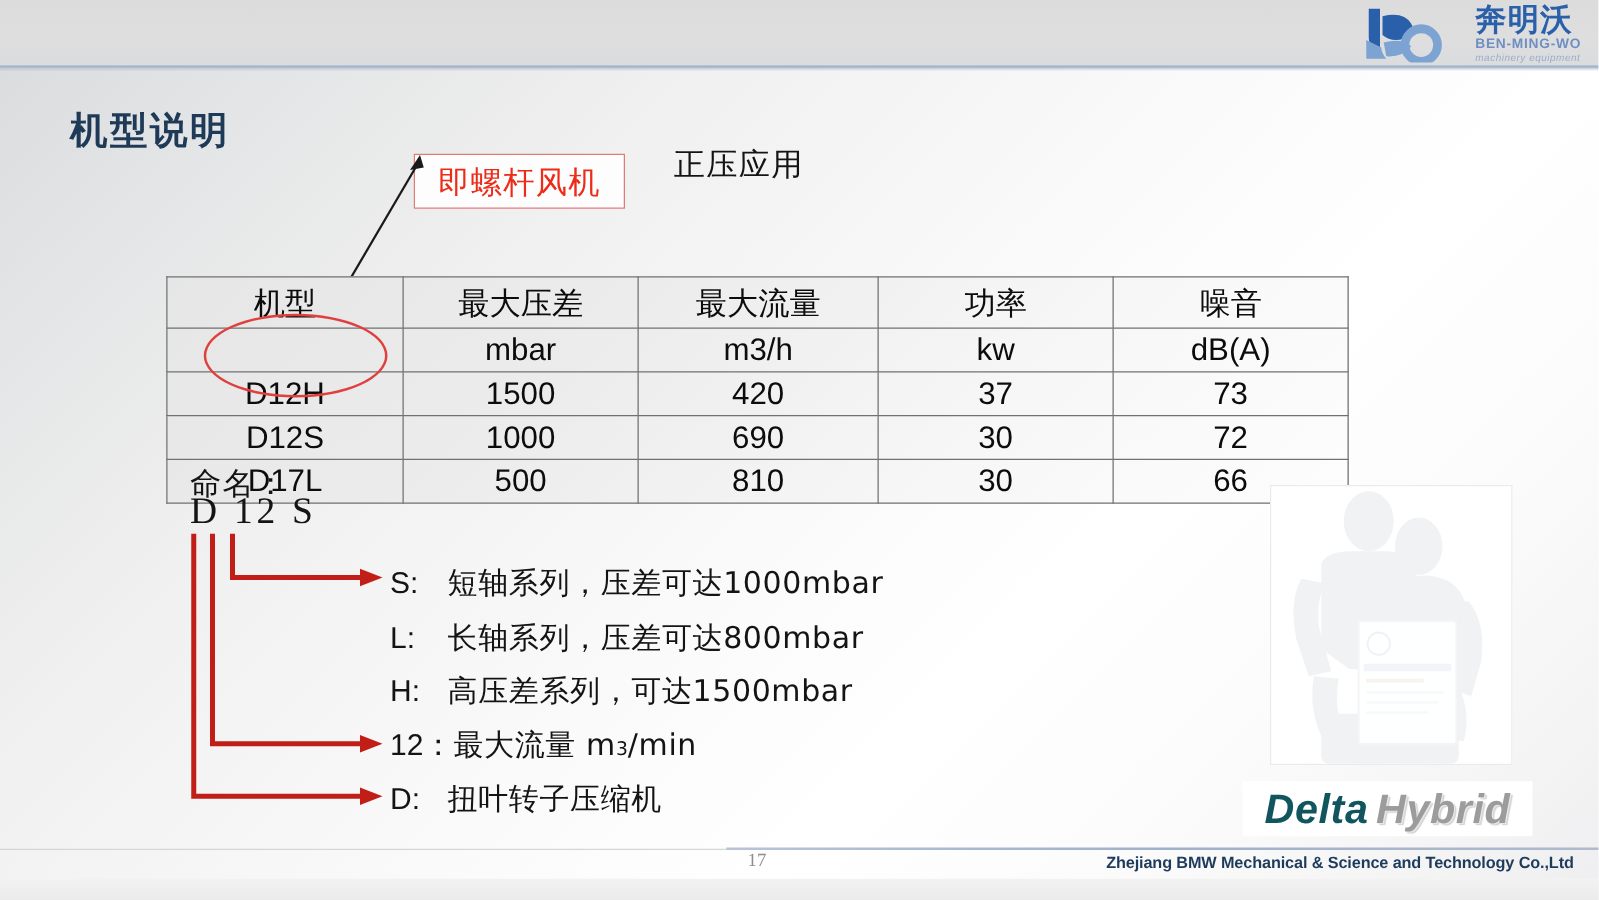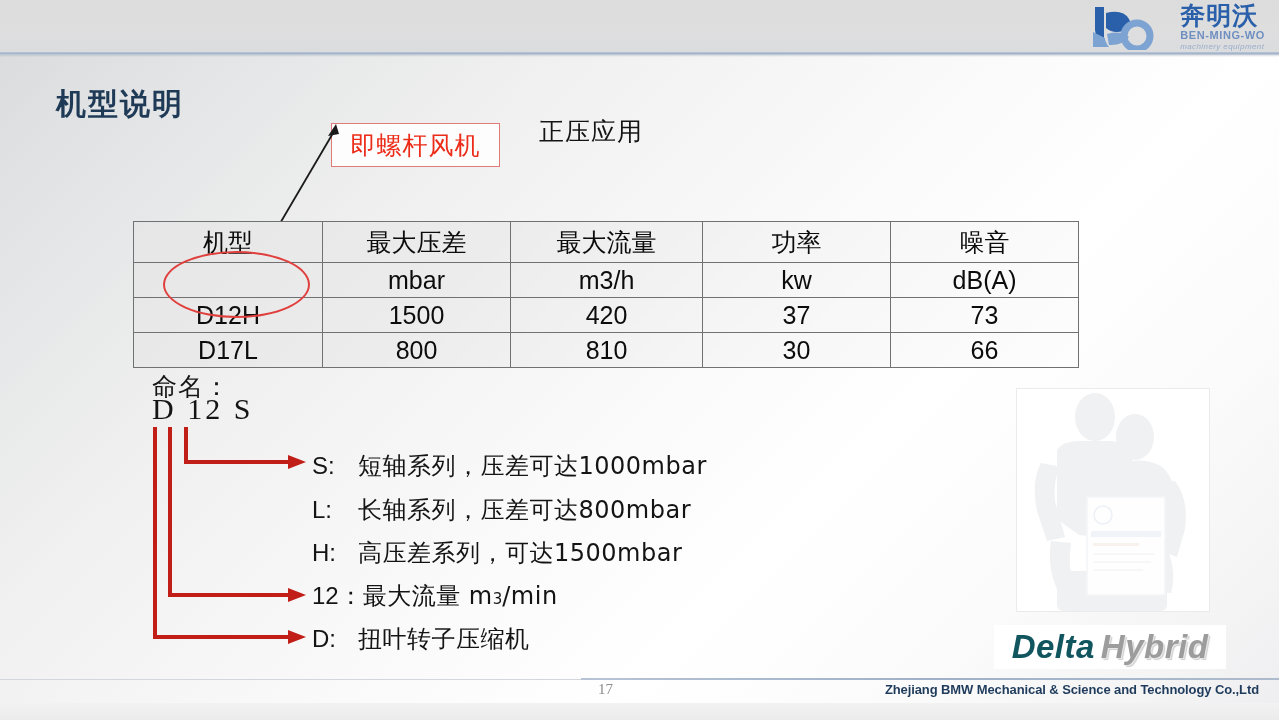--- a/index.html
+++ b/index.html
@@ -347,22 +347,29 @@
         <td class="unit">dB(A)</td>
       </tr>
       <tr>
         <td class="val">D12H</td>
         <td class="val">1500</td>
         <td class="val">420</td>
         <td class="val">37</td>
         <td class="val">73</td>
       </tr>
       <tr>
+        <td class="val">D12S</td>
+        <td class="val">1000</td>
+        <td class="val">690</td>
+        <td class="val">30</td>
+        <td class="val">72</td>
+      </tr>
+      <tr>
         <td class="val">D17L</td>
-        <td class="val">800</td>
+        <td class="val">500</td>
         <td class="val">810</td>
         <td class="val">30</td>
         <td class="val">66</td>
       </tr>
     </tbody>
   </table>
 
   <div id="model-ellipse"></div>
 
   <div id="naming-label">命名：</div>

